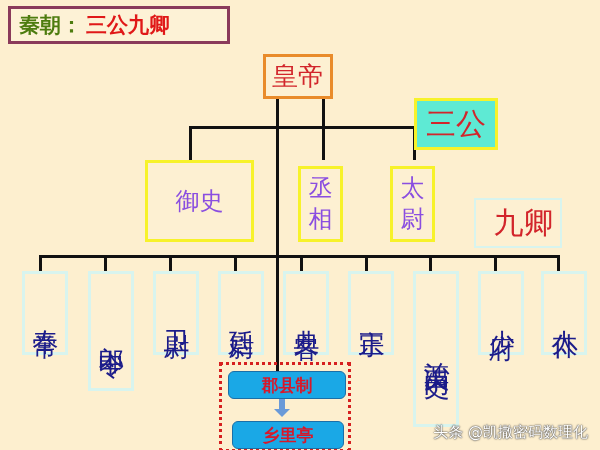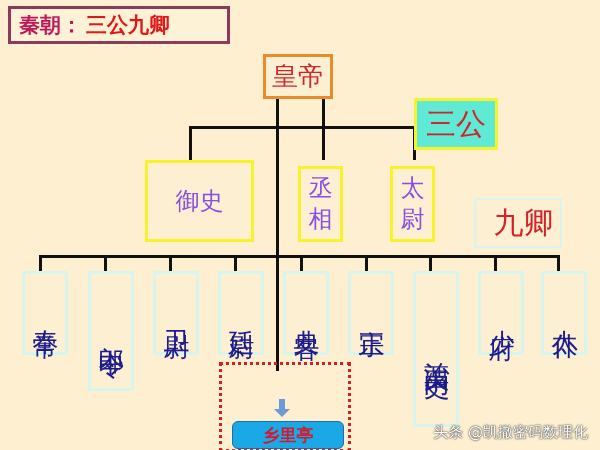--- a/index.html
+++ b/index.html
@@ -2,21 +2,21 @@
 <html><head>
 <meta charset="utf-8">
 <style>
   html, body { margin:0; padding:0; }
   body { width:600px; height:450px; background:#fdefcf; position:relative; overflow:hidden;
          font-family:"DejaVu Serif", "Liberation Serif", serif; }
   .abs { position:absolute; }
   .title-box { left:8px; top:6px; width:222px; height:38px; border:3px solid #8a3a5a; background:#fdf2d6;
                box-sizing:border-box; display:flex; align-items:center; padding-left:8px;
                font-family:"DejaVu Sans", "Liberation Sans", sans-serif; font-weight:bold; font-size:21px; }
-  .title-a { color:#be185d; }
+  .title-a { color:#4d7c0f; }
   .title-b { color:#e01818; margin-left:4px; }
   .line { position:absolute; background:#111; }
   .box { position:absolute; box-sizing:border-box; display:flex; align-items:center; justify-content:center; text-align:center; }
   .emperor { left:263px; top:54px; width:70px; height:45px; border:3px solid #e98b2a; background:#fdf0d2;
              color:#d2252b; font-size:26px; }
   .label-big { color:#d2252b; font-size:30px; }
   .sangong { left:414px; top:98px; width:84px; height:52px; border:3px solid #f7f22a; background:#5eead4; }
   .jiuqing { left:474px; top:198px; width:88px; height:50px; border:2px solid #d8f4ee; background:#fdf0d2;padding-left:11px; }
   .minister { border:3px solid #f7f22a; background:#fdf0d2; color:#8a4ee0; font-size:24px; line-height:1.28; }
   .qing { border:3px solid #d8f4ee; background:#fdf0d2; color:#1c1c8a; font-size:26px; line-height:1.3;
@@ -75,18 +75,19 @@
 <div class="box qing" style="left:88px;top:271px;width:46px;height:120px;">郎中令</div>
 <div class="box qing" style="left:153px;top:271px;width:46px;height:84px;">卫尉</div>
 <div class="box qing" style="left:218px;top:271px;width:46px;height:84px;">廷尉</div>
 <div class="box qing" style="left:283px;top:271px;width:46px;height:84px;">典客</div>
 <div class="box qing" style="left:348px;top:271px;width:46px;height:84px;">宗正</div>
 <div class="box qing" style="left:413px;top:271px;width:46px;height:156px;">治粟内史</div>
 <div class="box qing" style="left:478px;top:271px;width:46px;height:84px;">少府</div>
 <div class="box qing" style="left:541px;top:271px;width:46px;height:84px;">太仆</div>
 
 <div class="abs county">
+  <div class="pill" style="left:6px;top:6px;width:116px;height:26px;">郡县制</div>
   <div class="abs" style="left:57px;top:34px;width:6px;height:12px;background:#6a9ad8;"></div>
   <div class="abs" style="left:52px;top:44px;width:0;height:0;border-left:8px solid transparent;border-right:8px solid transparent;border-top:8px solid #6a9ad8;"></div>
   <div class="pill" style="left:10px;top:56px;width:110px;height:26px;">乡里亭</div>
 </div>
 
 <div class="abs watermark">头条 @凯撒密码数理化</div>
 
 </body></html>

